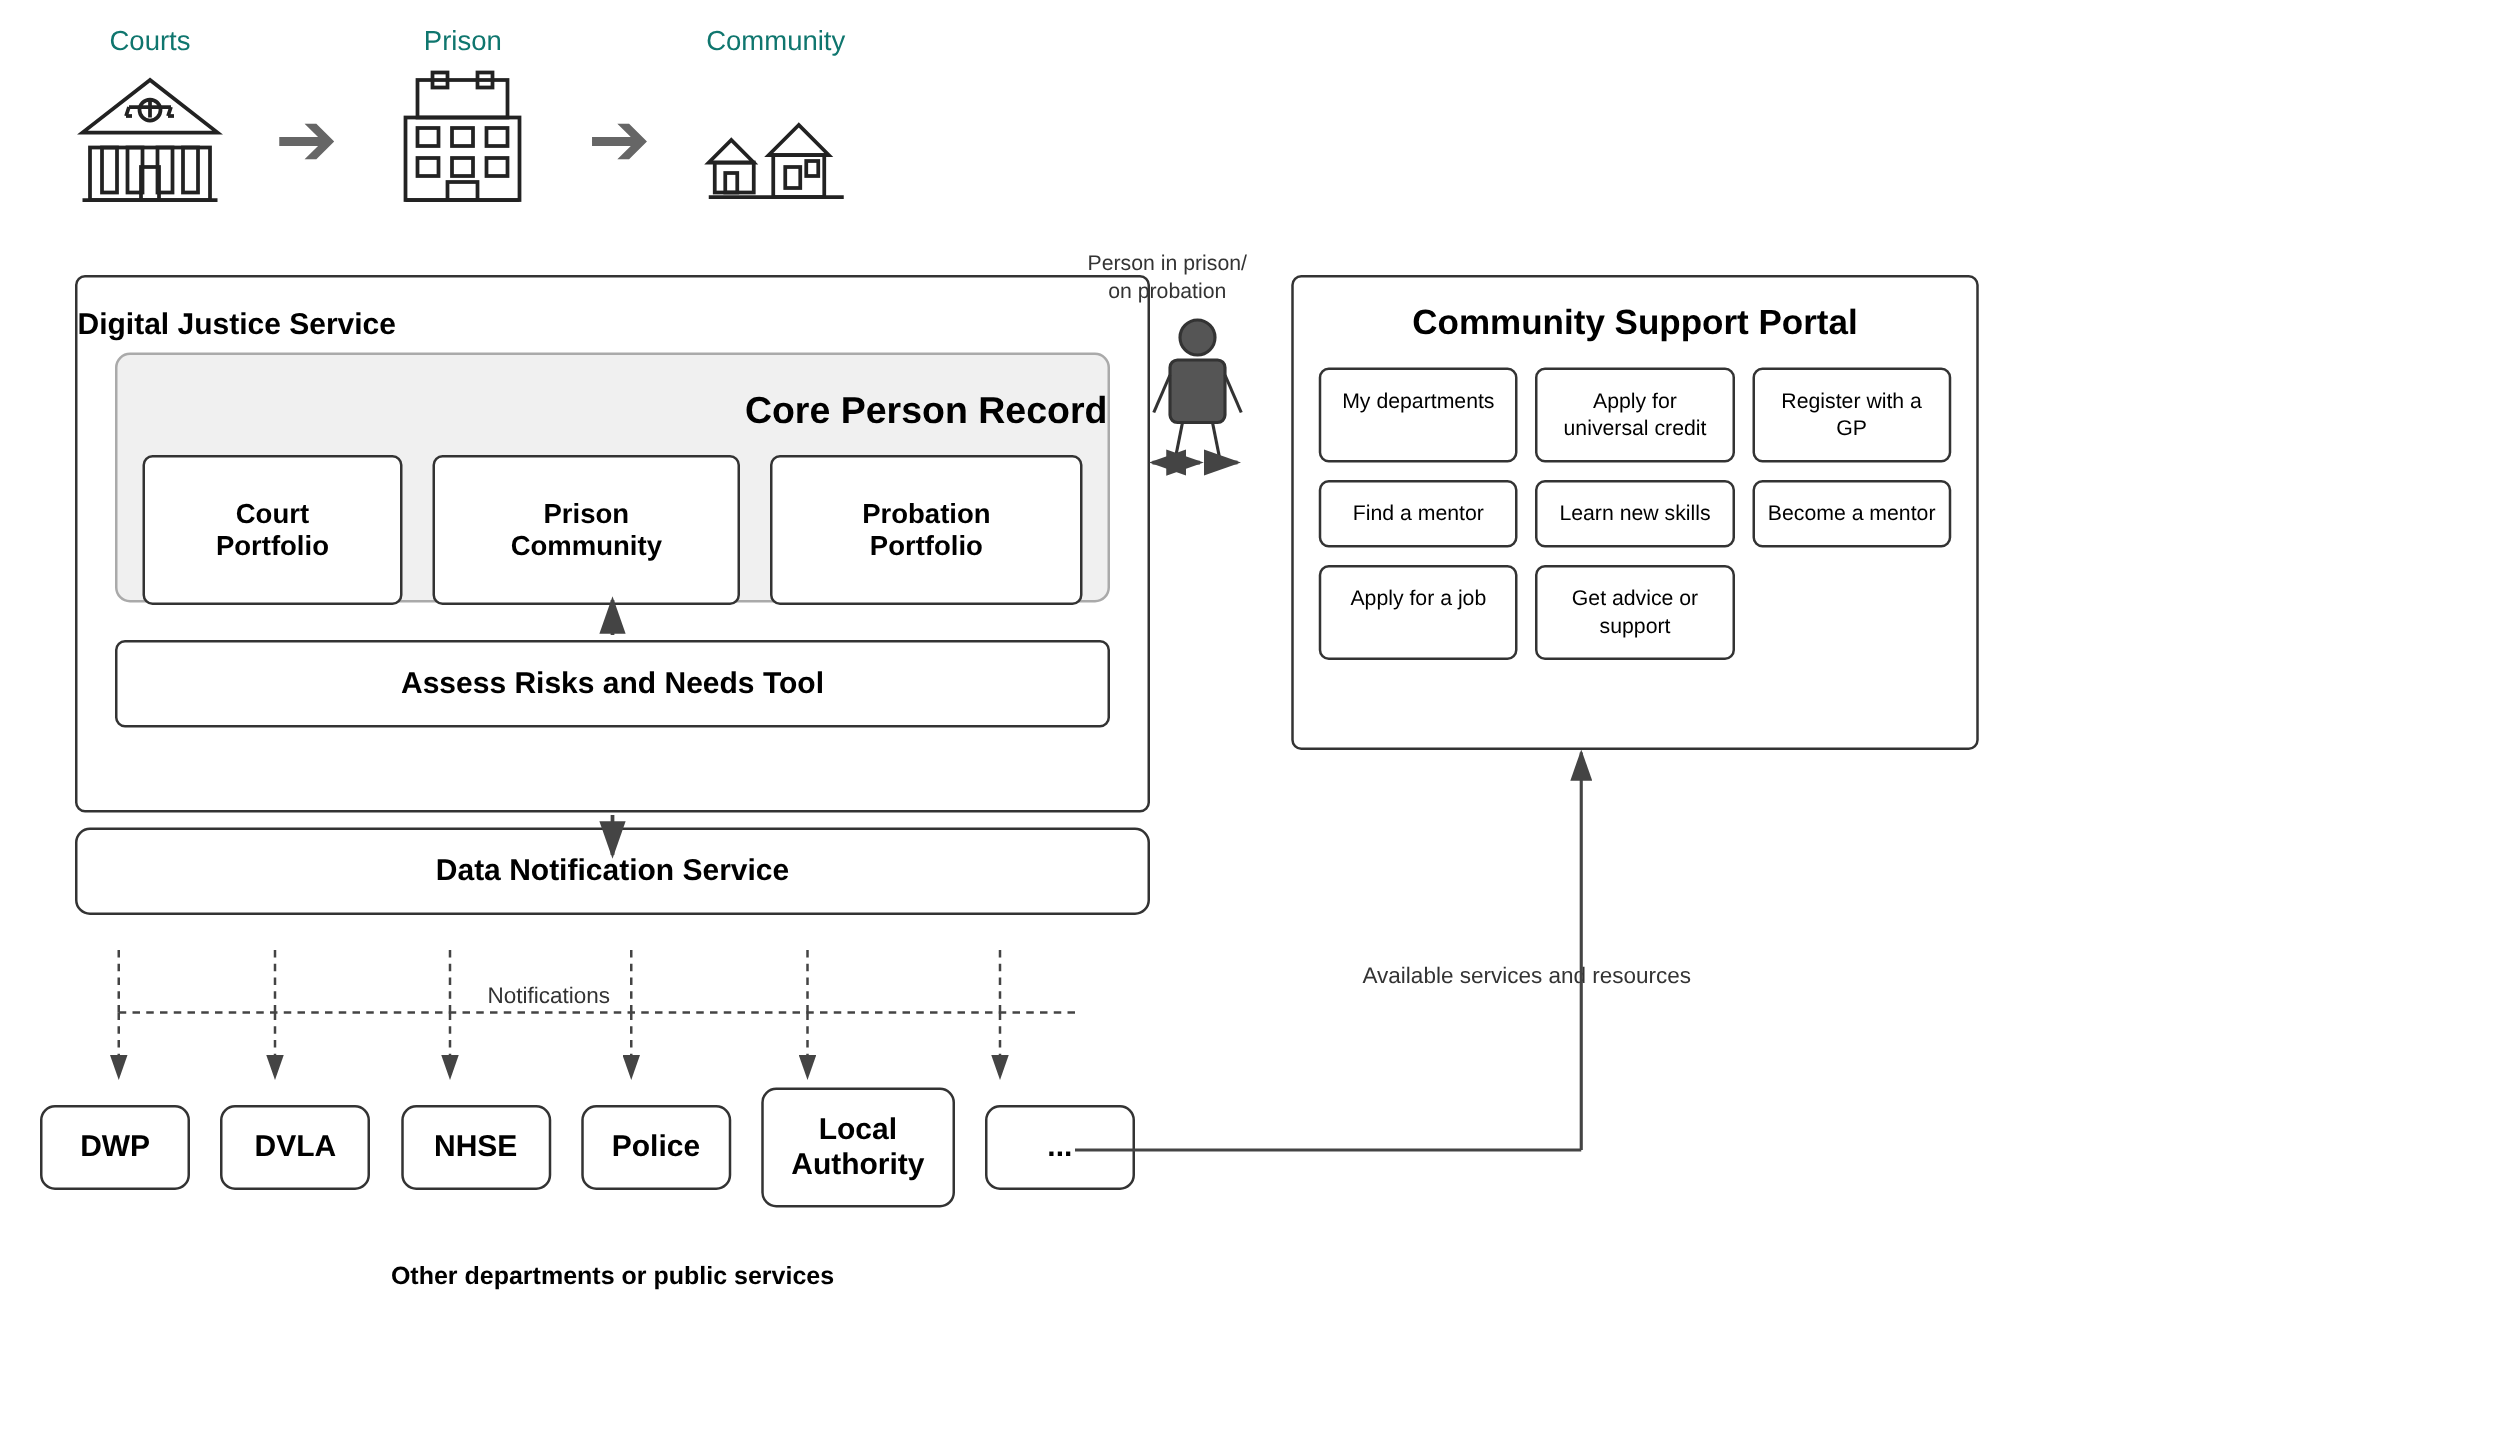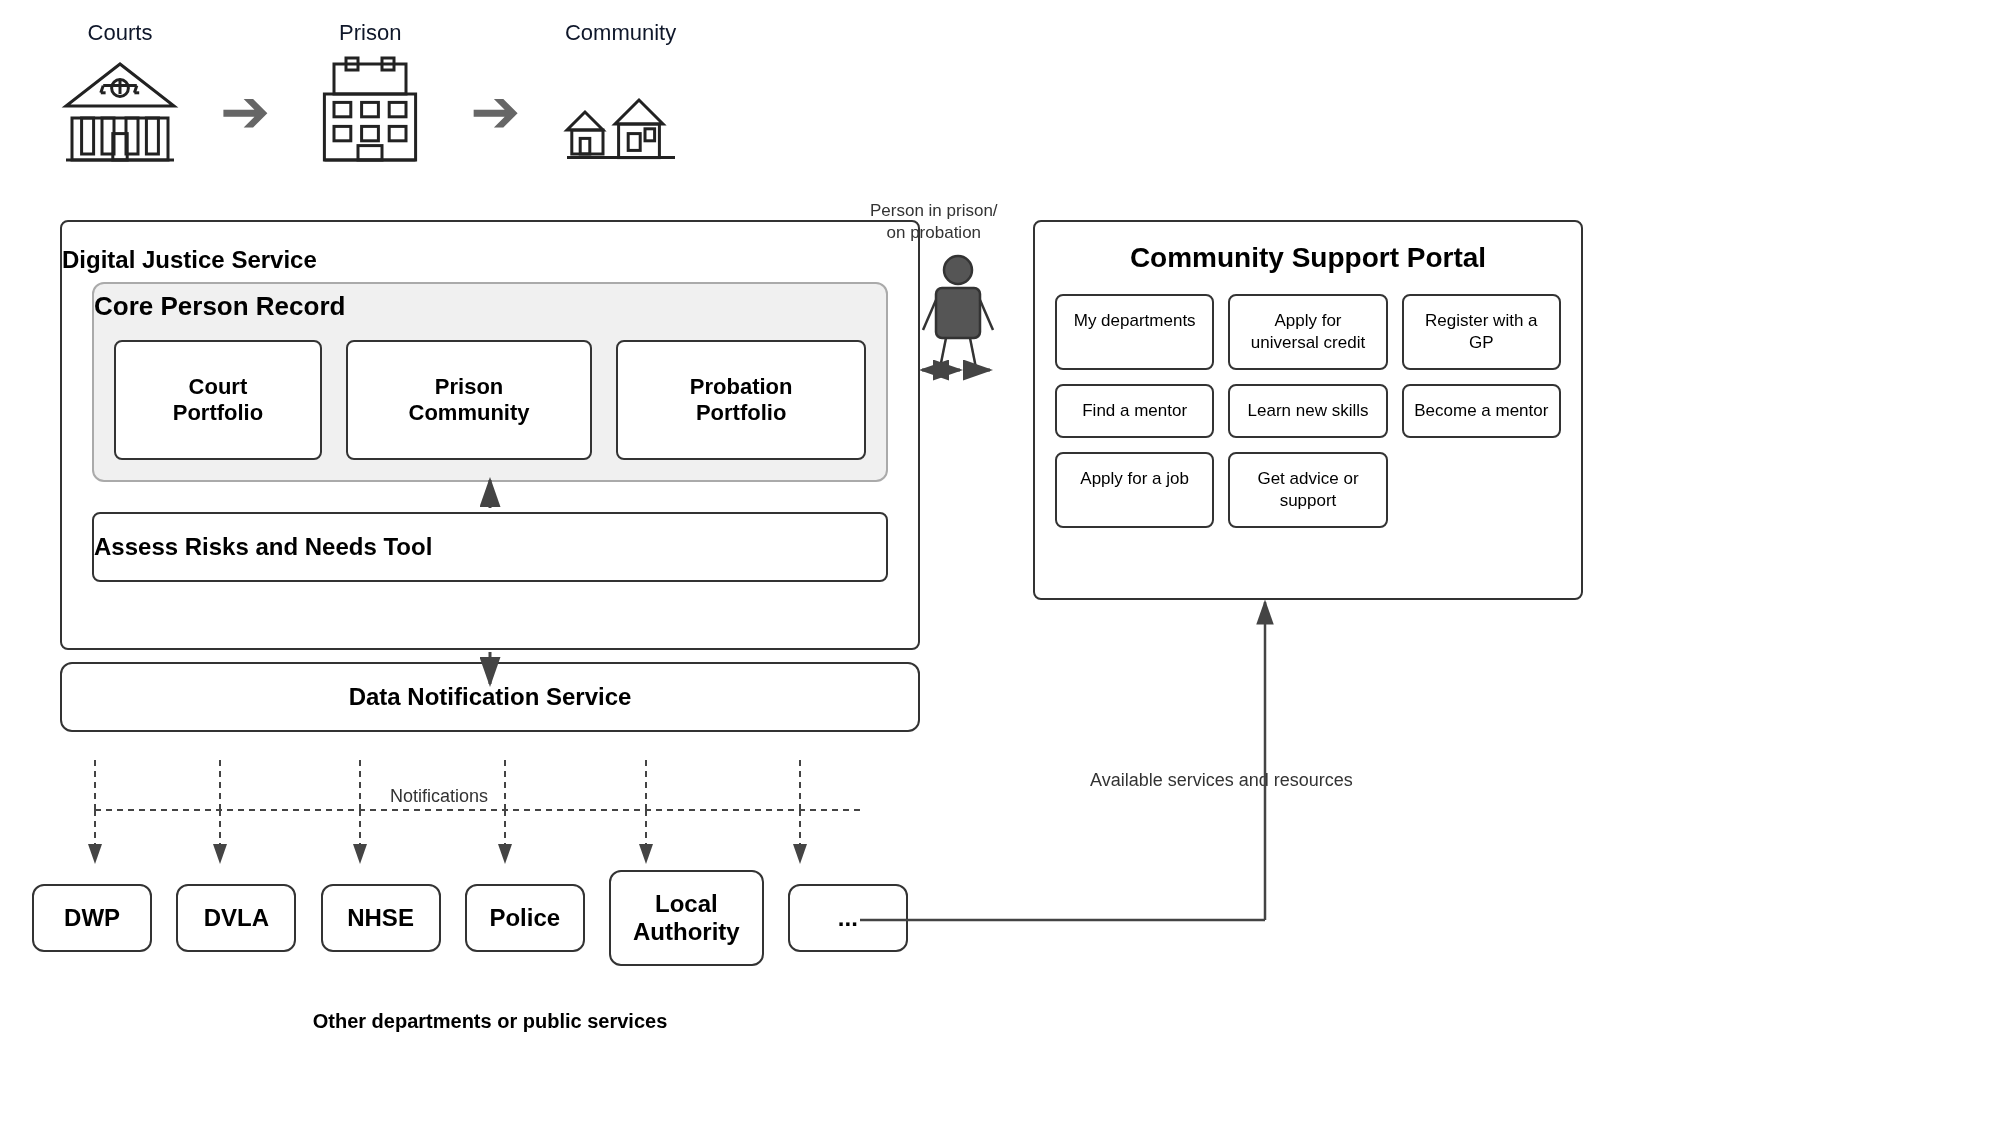--- a/index.html
+++ b/index.html
@@ -29,21 +29,21 @@
       gap: 40px;
     }
     .icon-group {
       display: flex;
       flex-direction: column;
       align-items: center;
       gap: 6px;
     }
     .icon-label {
       font-size: 22px;
-      color: #0f172a;
+      color: #0f766e;
     }
     .icon-svg {
       width: 120px;
       height: 120px;
     }
     .arrow-icon {
       font-size: 60px;
       color: #666;
       margin-top: 30px;
     }
@@ -72,24 +72,24 @@
       position: absolute;
       top: 60px;
       left: 30px;
       right: 30px;
       height: 200px;
       border: 2px solid #aaa;
       border-radius: 12px;
       background: #f0f0f0;
     }
     .cpr-title {
-      text-align: left;
-      font-size: 26px;
-      font-weight: bold;
-      margin-top: 7px;
+      text-align: right;
+      font-size: 30px;
+      font-weight: bold;
+      margin-top: 28px;
       margin-bottom: 18px;
     }
     .portfolio-row {
       display: flex;
       justify-content: center;
       gap: 24px;
       padding: 0 20px;
     }
     .portfolio-btn {
       border: 2px solid #333;
@@ -107,20 +107,21 @@
       position: absolute;
       top: 290px;
       left: 30px;
       right: 30px;
       height: 70px;
       border: 2px solid #333;
       border-radius: 8px;
       background: #fff;
       display: flex;
       align-items: center;
+      justify-content: center;
     }
     .assess-label {
       font-size: 24px;
       font-weight: bold;
     }
 
     
     .dns-box {
       position: absolute;
       top: 662px;

